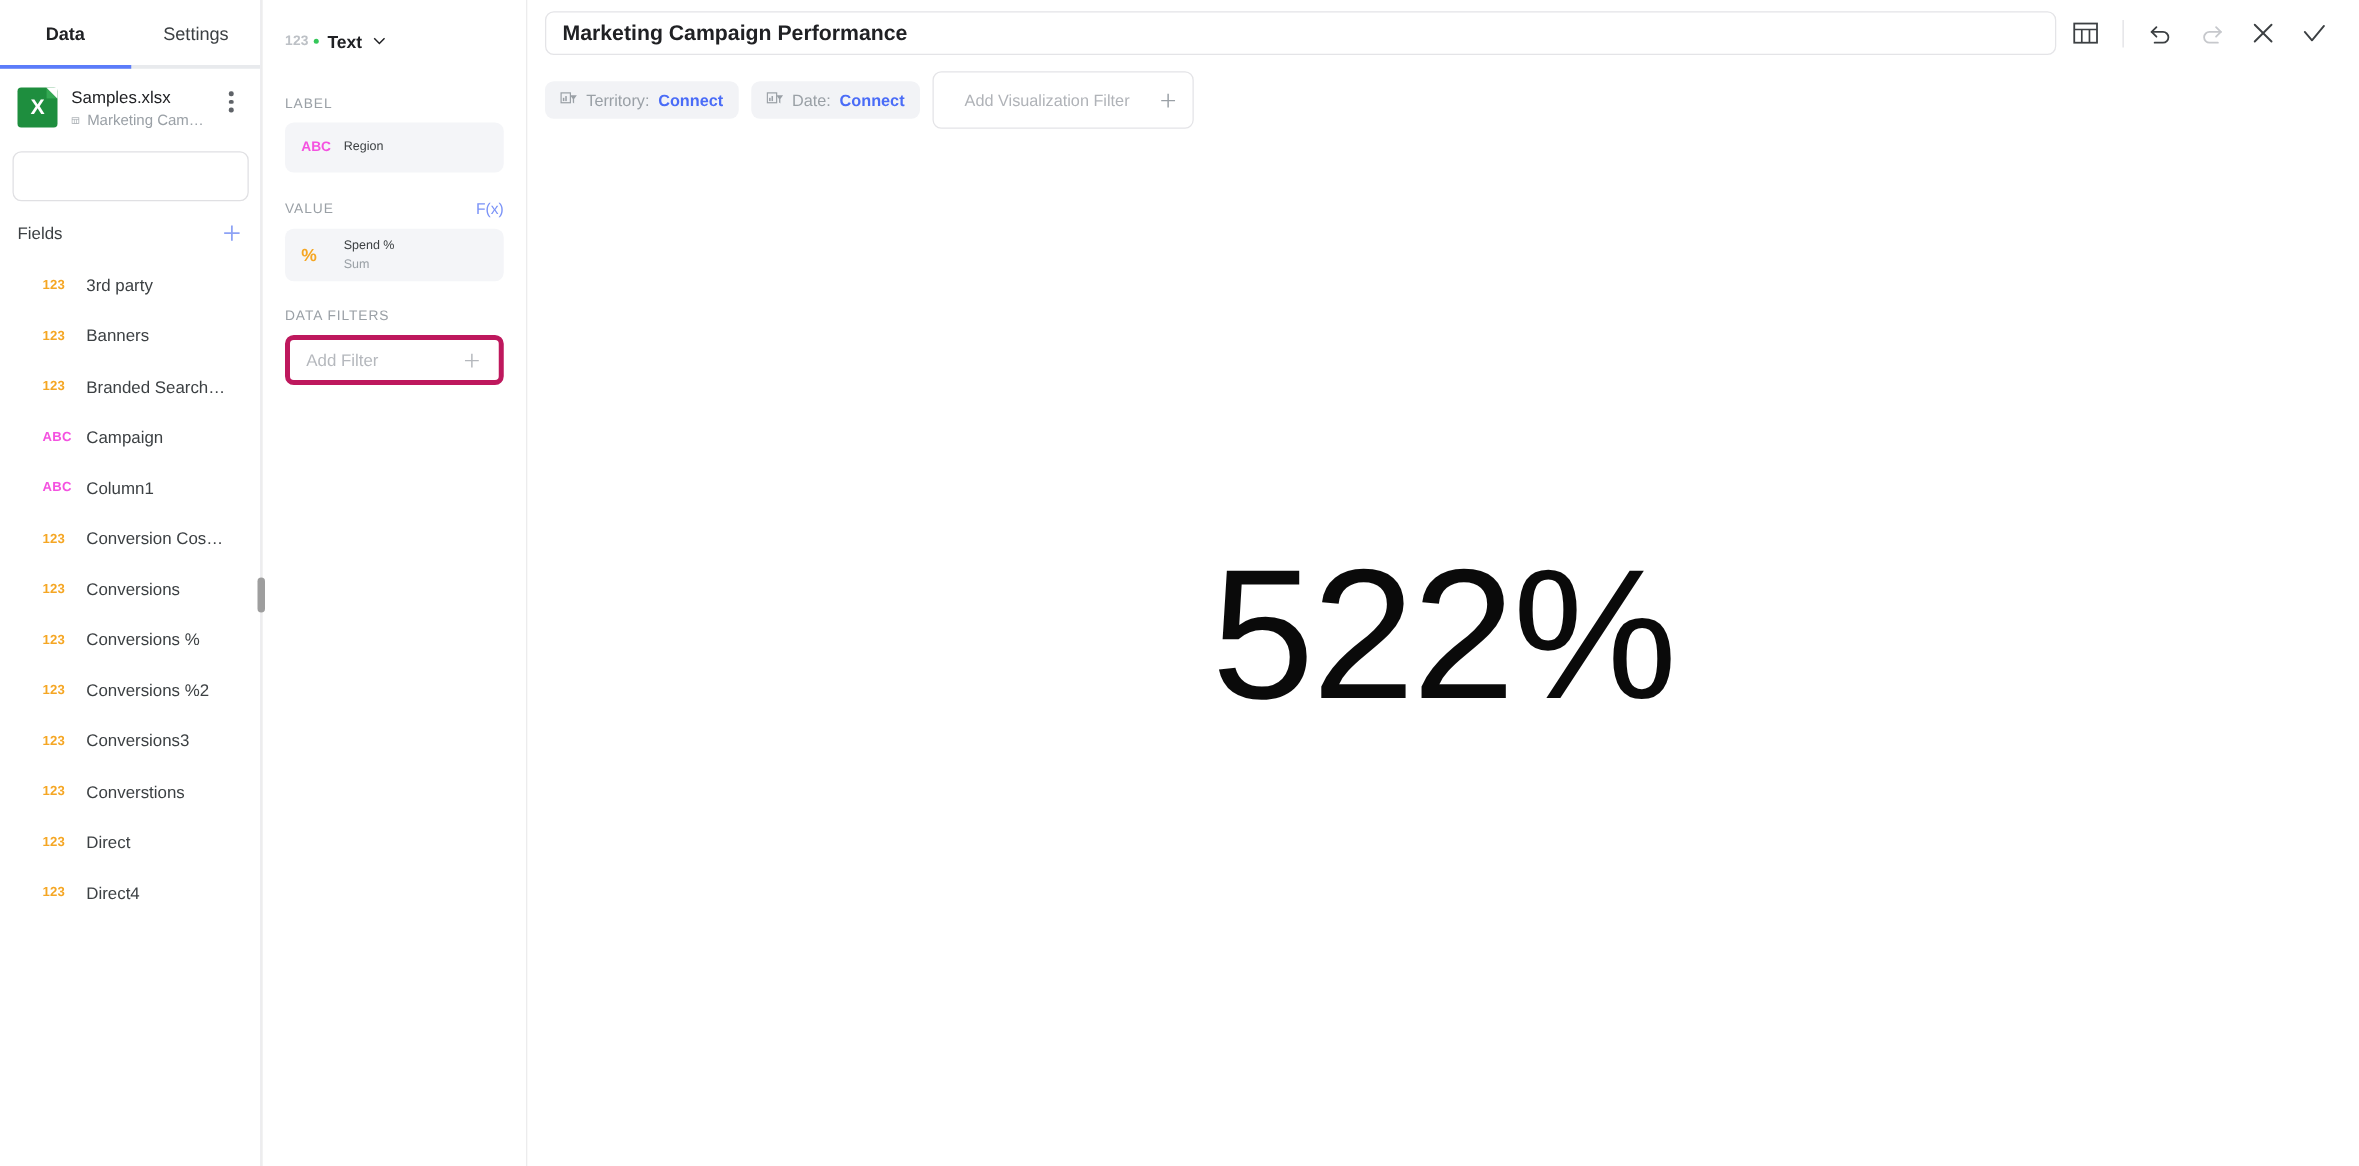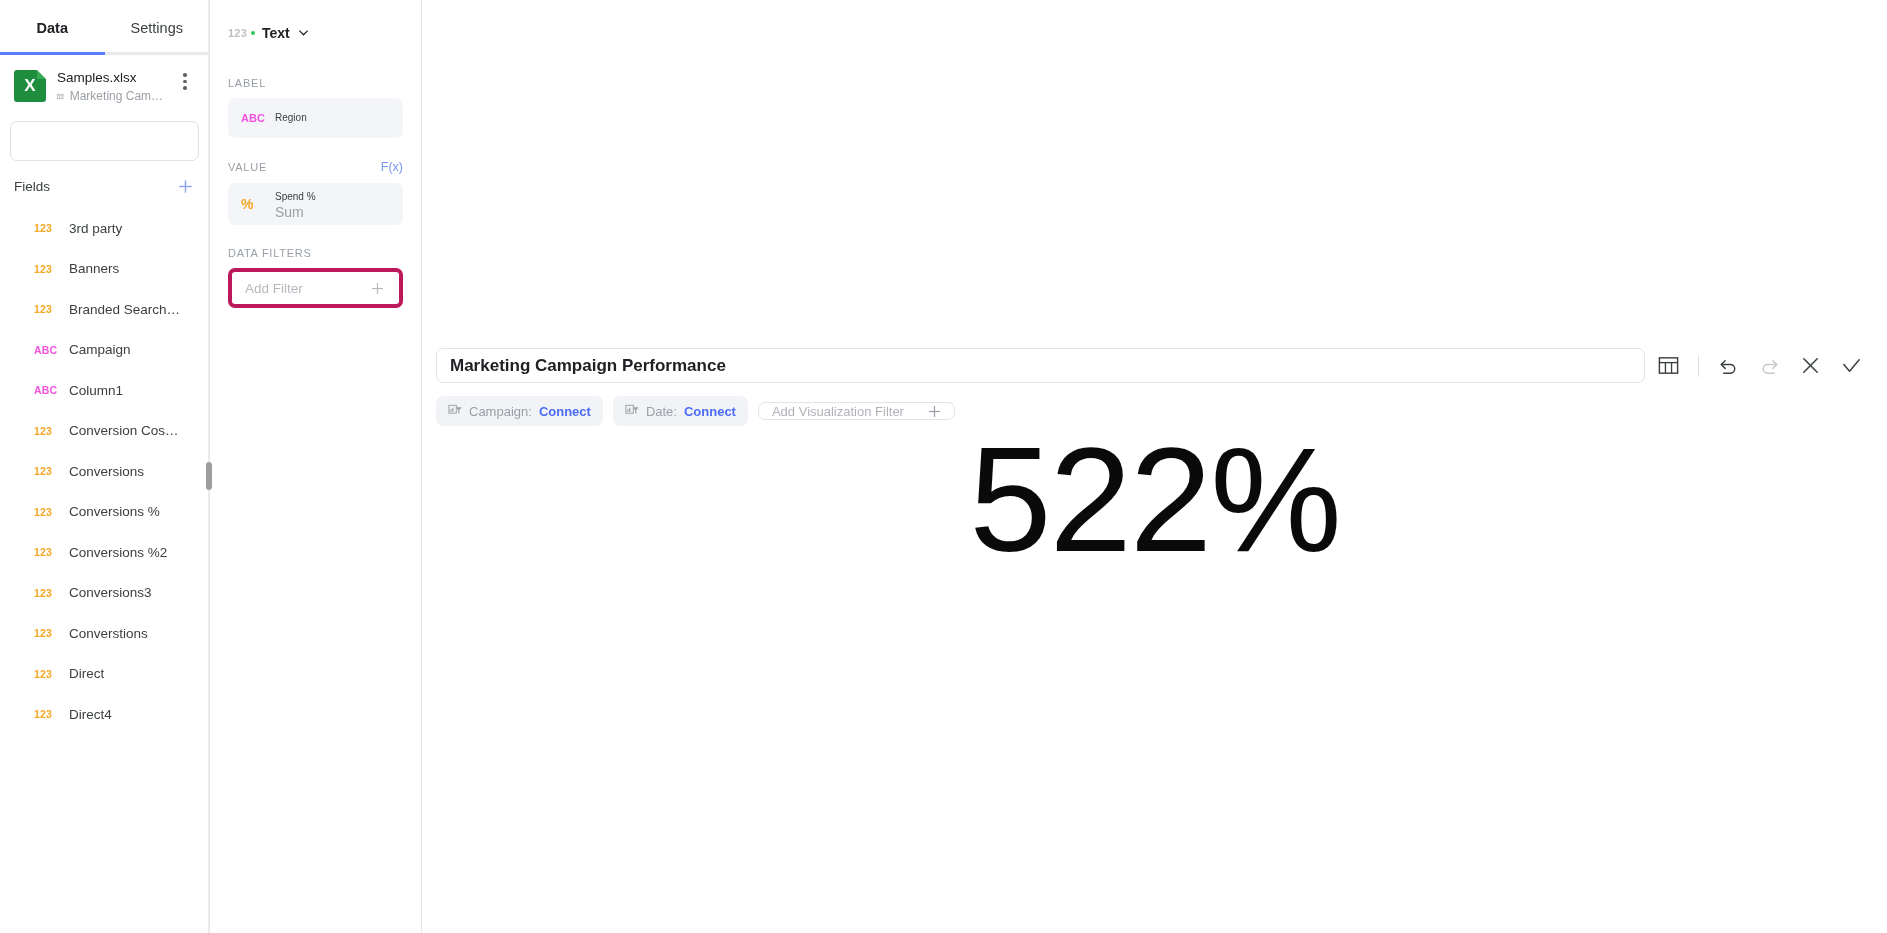--- a/index.html
+++ b/index.html
@@ -2,21 +2,21 @@
 <html><head>
 <meta charset="utf-8">
 <style>
   * { box-sizing: border-box; margin: 0; padding: 0; }
   html, body {
     width: 1887px; height: 933px;
     font-family: "Liberation Sans", sans-serif;
     background: #ffffff;
     overflow: hidden;
   }
-  .app { display: flex; width: 1887px; height: 933px; align-items: center; }
+  .app { display: flex; width: 1887px; height: 933px; }
 
   
   .sidebar {
     width: 210px; height: 933px;
     border-right: 1px solid #e6e6e8;
     display: flex; flex-direction: column;
     position: relative; background: #fff;
   }
   .tabs { display: flex; height: 55px; position: relative; }
   .tab {
@@ -133,21 +133,21 @@
   .fx { color: #7b93f7; font-size: 12.5px; letter-spacing: 0; cursor: pointer; text-transform: none; }
 
   .chip {
     background: #f4f5f8; border-radius: 7px; min-height: 40px;
     display: flex; align-items: center; gap: 12px; padding: 6px 13px;
     cursor: pointer;
   }
   .chip-icon { font-size: 11px; font-weight: 700; flex: none; width: 22px; }
   .chip-txt { display: flex; flex-direction: column; }
   .chip-title { font-size: 10px; color: #3c4043; line-height: 16px; }
-  .chip-sub { font-size: 14px; color: #9aa0a6; line-height: 14px; }
+  .chip-sub { font-size: 10px; color: #9aa0a6; line-height: 14px; }
 
   .add-filter {
     border: 4px solid #be185d; border-radius: 7px; height: 40px;
     display: flex; align-items: center; justify-content: space-between;
     padding: 0 13px; cursor: pointer;
   }
   .add-filter-label { font-size: 13.5px; color: #b5b8bd; }
 
   
   .main { flex: 1; display: flex; flex-direction: column; background: #fff; }
@@ -180,22 +180,22 @@
   .vdiv { width: 1px; height: 22px; background: #e0e0e3; }
 
   .filterbar { display: flex; align-items: center; gap: 10px; padding: 13px 14px 0 14px; }
   .fchip {
     background: #f2f3f6; border-radius: 7px; height: 30px;
     display: flex; align-items: center; gap: 7px; padding: 0 12px; cursor: pointer;
   }
   .fchip-label { font-size: 13px; color: #9aa0a6; }
   .fchip-link { font-size: 13px; color: #4a6cf7; font-weight: 600; }
   .addviz {
-    border: 1px solid #e4e4e7; border-radius: 7px; height: 18px;
-    display: flex; align-items: center; gap: 22px; padding: 0 11px 0 13px; cursor: pointer;
+    border: 1px solid #e4e4e7; border-radius: 7px; height: 46px;
+    display: flex; align-items: center; gap: 22px; padding: 0 11px 0 25px; cursor: pointer;
   }
   .addviz-label { font-size: 13px; color: #b0b3b8; }
 
   .canvas {
     flex: 1; display: flex; align-items: center; justify-content: center;
     padding-bottom: 20px;
   }
   .bignum {
     font-size: 148px; font-weight: 300; color: #0a0a0a;
     letter-spacing: -2px; line-height: 1;
@@ -426,21 +426,21 @@
     </div>
 
     <div class="filterbar">
       <div class="fchip">
         <svg width="14" height="14" viewBox="0 0 16 16">
           <rect x="1" y="1.5" width="8.5" height="9" fill="none" stroke="#9aa0a6" stroke-width="1.1"></rect>
           <rect x="2.6" y="6" width="1.4" height="3" fill="#9aa0a6"></rect>
           <rect x="4.8" y="4.4" width="1.4" height="4.6" fill="#9aa0a6"></rect>
           <polygon points="9.2,3.6 15.4,3.6 12.9,7 12.9,11.3 11.7,10.2 11.7,7" fill="#9aa0a6"></polygon>
         </svg>
-        <span class="fchip-label">Campaign:</span>
+        <span class="fchip-label">Territory:</span>
         <span class="fchip-link">Connect</span>
       </div>
       <div class="fchip">
         <svg width="14" height="14" viewBox="0 0 16 16">
           <rect x="1" y="1.5" width="8.5" height="9" fill="none" stroke="#9aa0a6" stroke-width="1.1"></rect>
           <rect x="2.6" y="6" width="1.4" height="3" fill="#9aa0a6"></rect>
           <rect x="4.8" y="4.4" width="1.4" height="4.6" fill="#9aa0a6"></rect>
           <polygon points="9.2,3.6 15.4,3.6 12.9,7 12.9,11.3 11.7,10.2 11.7,7" fill="#9aa0a6"></polygon>
         </svg>
         <span class="fchip-label">Date:</span>

